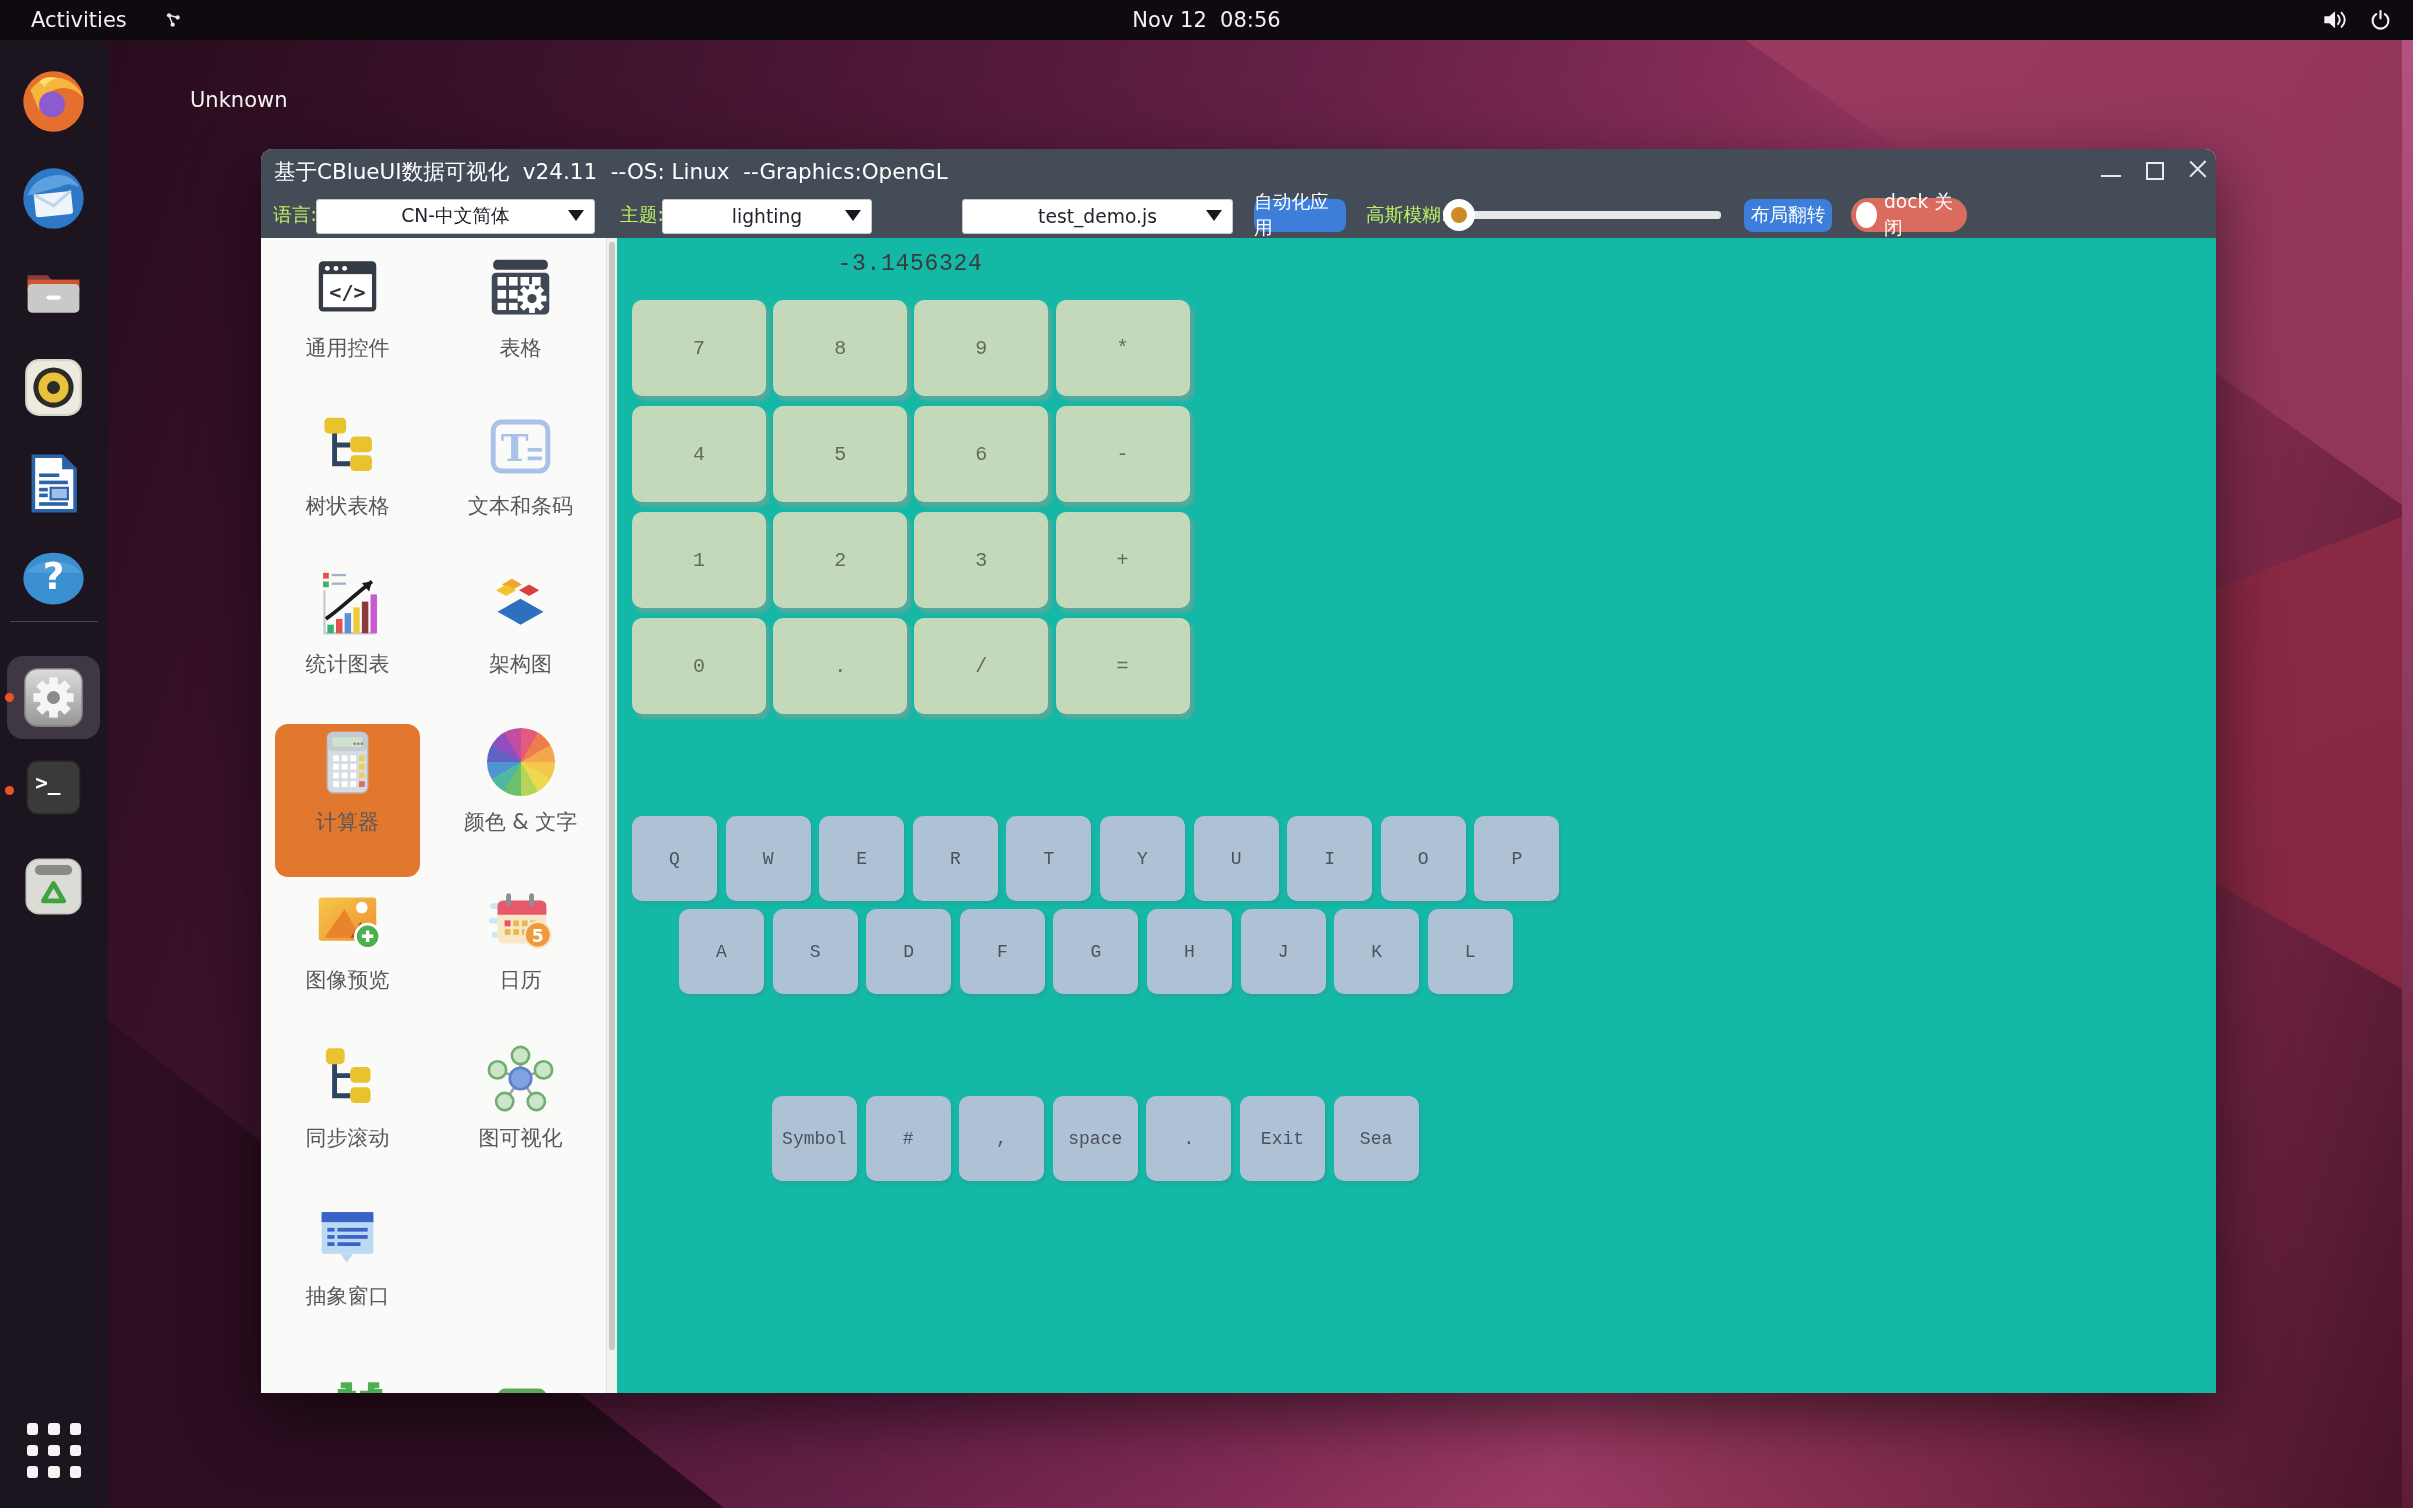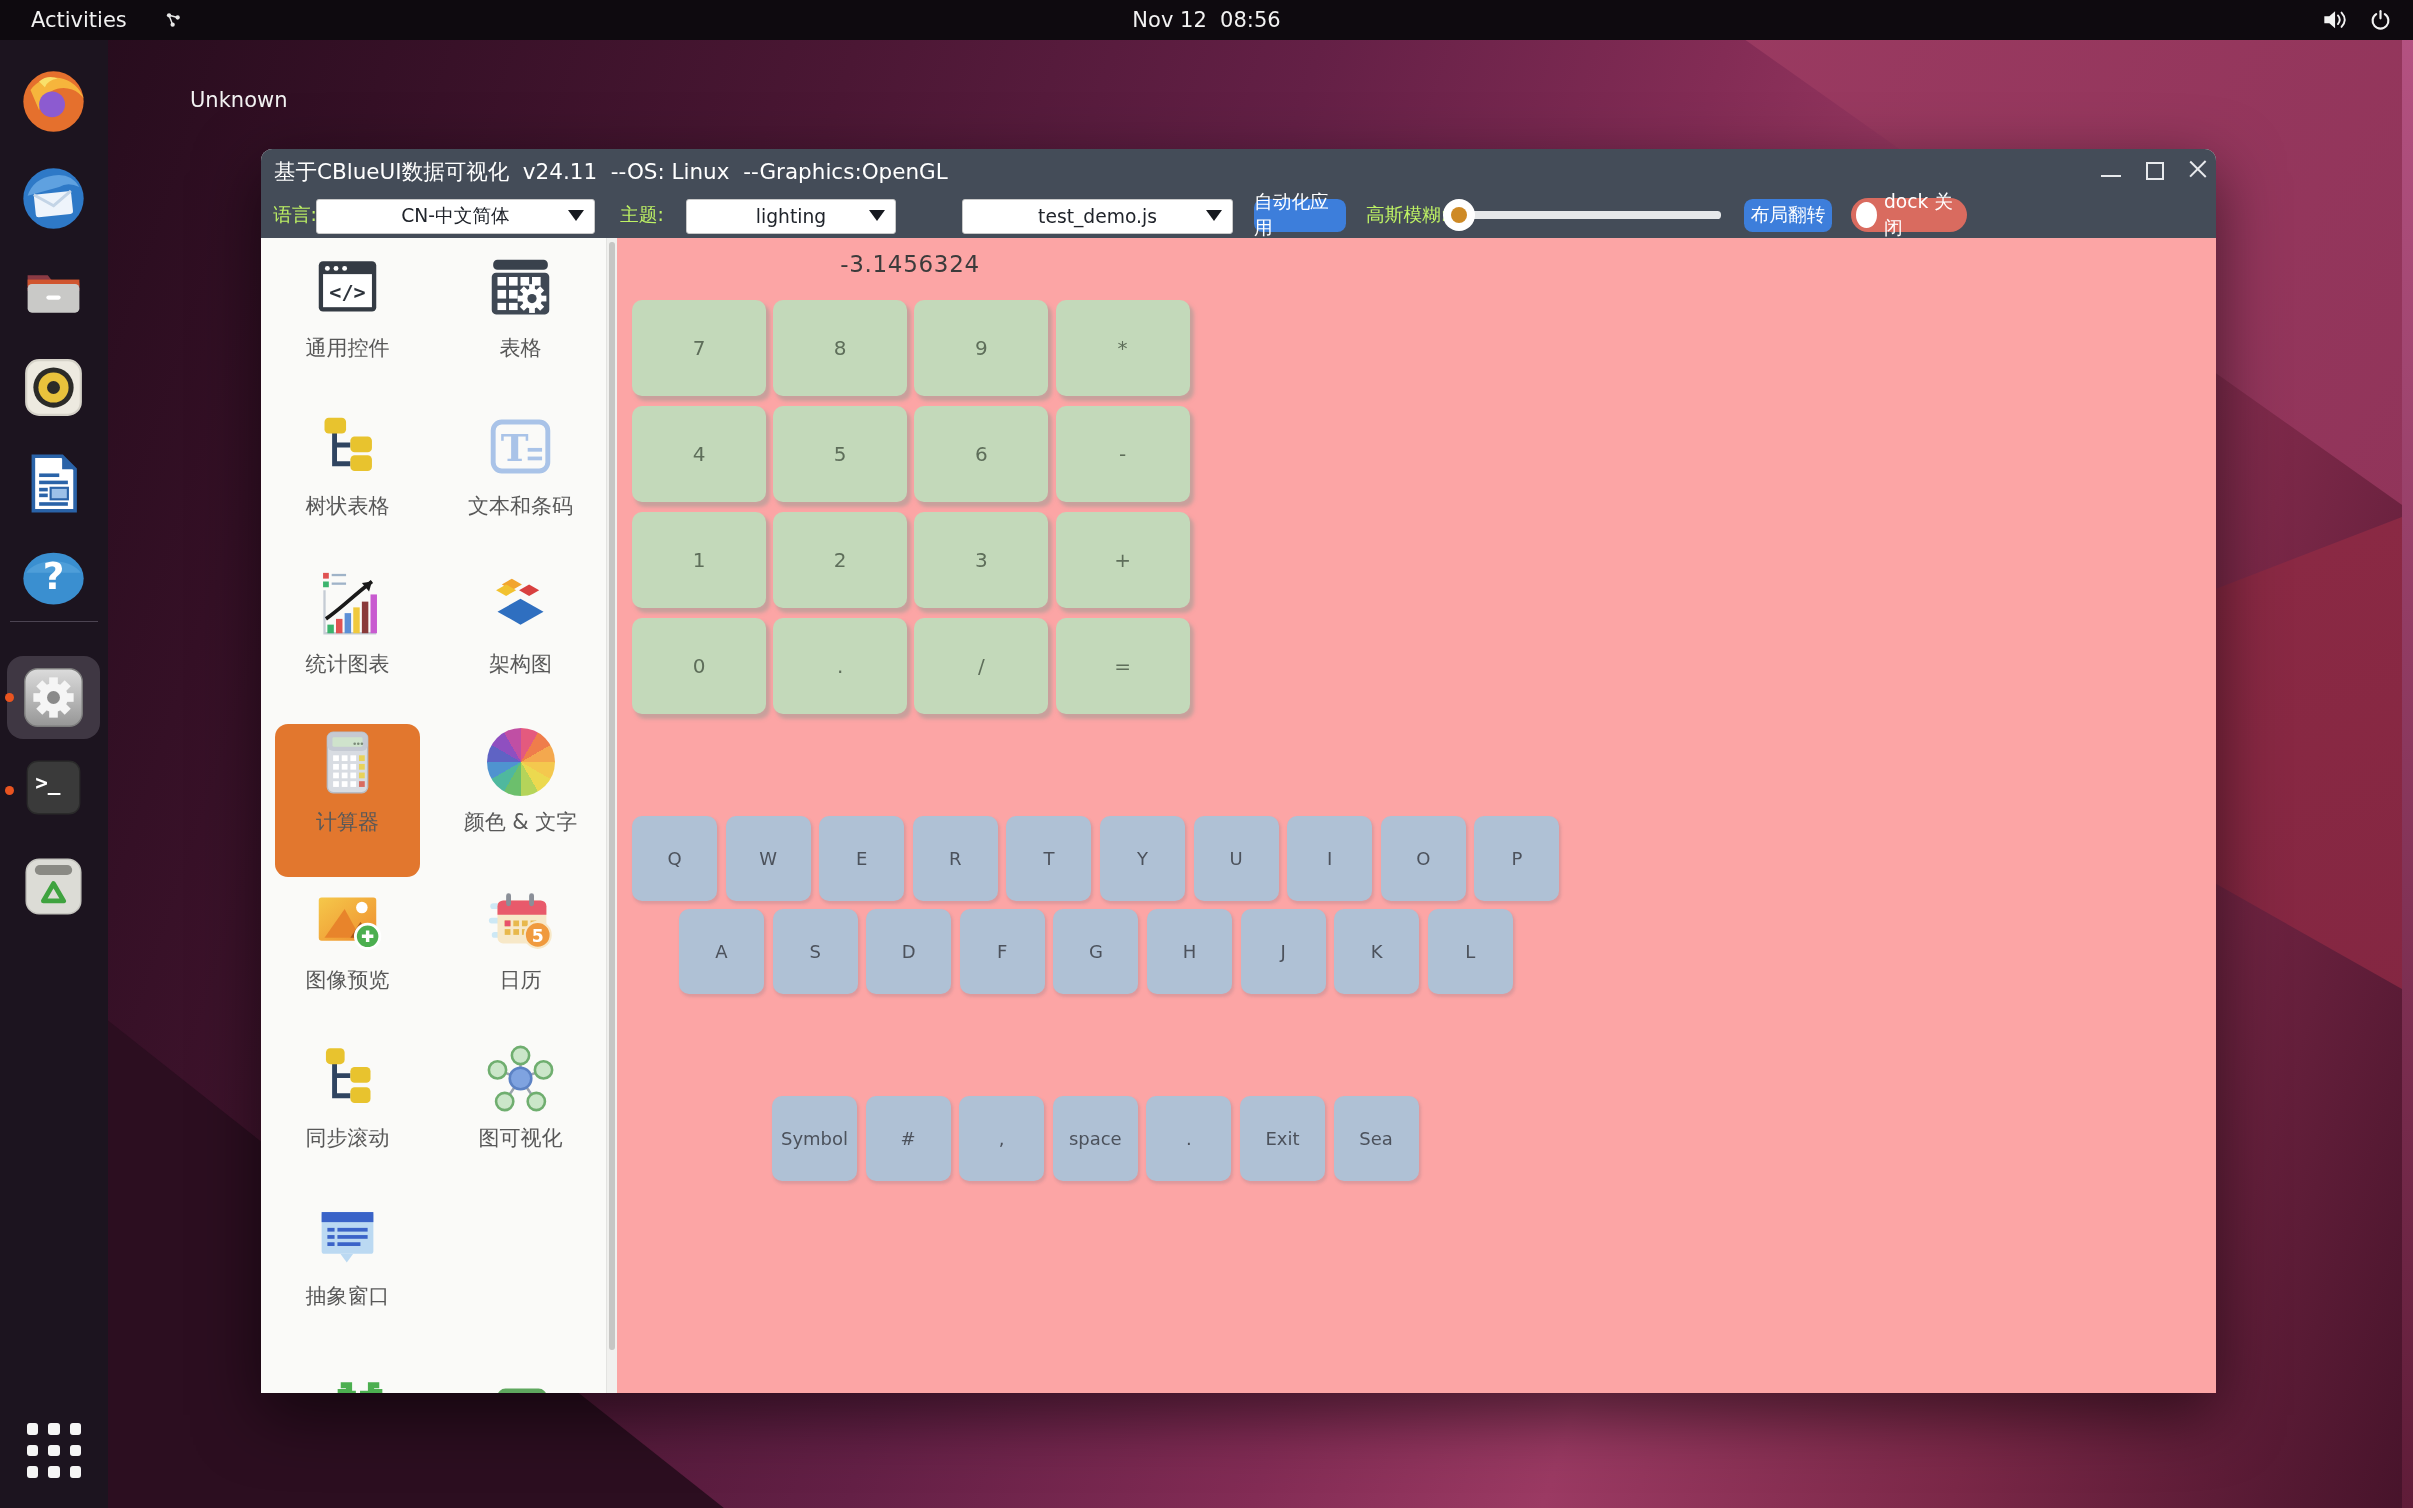--- a/index.html
+++ b/index.html
@@ -54,21 +54,21 @@
   #sidebar{position:relative;width:356px;height:1155px;background:#fafaf8;overflow:hidden;flex:none;}
   #side-grid{position:absolute;left:0;top:11.5px;width:346px;display:grid;grid-template-columns:173px 173px;grid-auto-rows:158px;}
   .side-item{display:flex;justify-content:center;}
   .tile{width:145px;height:151px;display:flex;flex-direction:column;align-items:center;padding-top:2.9px;border-radius:13px;}
   .tile .ic{width:72px;height:72px;display:flex;align-items:center;justify-content:center;}
   .tile .lb{margin-top:10px;font-size:21px;color:#585858;white-space:nowrap;}
   .side-item.selected .tile{background:#e2772e;}
   .cw{width:68px;height:68px;border-radius:50%;background:conic-gradient(#e45a7e 0 30deg,#ef7d4b 30deg 60deg,#f4a84e 60deg 90deg,#f4c84e 90deg 120deg,#ecd94f 120deg 150deg,#b5d45a 150deg 180deg,#6cbf6c 180deg 210deg,#4fb89e 210deg 240deg,#4f93d0 240deg 270deg,#5f63c4 270deg 300deg,#8f4fc0 300deg 330deg,#c04fa4 330deg 360deg);}
   #sb-track{position:absolute;right:0;top:0;width:10px;height:100%;background:#f0f0ee;border-left:0.7px solid #e3e3e1;}
   #sb-thumb{position:absolute;right:2.2px;top:4.3px;width:5.7px;height:1108px;border-radius:2.9px;background:#c6c6c4;}
-  #main{position:relative;flex:1;background:#fca5a5;}
+  #main{position:relative;flex:1;background:#14b8a6;font-family:Liberation Mono, monospace;}
   #calc-display{position:absolute;left:15px;top:13px;width:556px;text-align:center;font-size:23px;color:#3b3b3b;letter-spacing:0.7px;}
   #calc-grid{position:absolute;left:15px;top:62px;display:grid;grid-template-columns:repeat(4,134px);grid-auto-rows:96px;column-gap:7.2px;row-gap:10px;}
   .calc-key{background:#c3d9ba;border-radius:10px;display:flex;align-items:center;justify-content:center;
             font-size:20px;color:#5e6e5a;box-shadow:3.6px 4.3px 3.6px rgba(150,155,147,.5);}
   .kb-row{position:absolute;display:flex;gap:8.6px;}
   .kb-key{width:85px;height:85px;background:#afc1d5;border-radius:10px;display:flex;align-items:center;justify-content:center;
           font-size:18px;color:#4c525c;box-shadow:1.4px 2.2px 2.9px rgba(90,100,115,.18);}
   #kb-r1{left:15px;top:578px;}  #kb-r2{left:62px;top:671px;}
   #kb-r3{left:62px;top:764px;} #kb-r4{left:155px;top:858px;}
   .partial{position:absolute;overflow:hidden;}
@@ -205,21 +205,21 @@
       </div>
   </div>
 
   <div id="toolbar">
     <div class="tb-label" style="left:12.2px;">语言:</div>
     <div class="combo" style="left:55px;width:277px;">
       <span>CN-中文简体</span>
       <span class="caret"></span>
     </div>
     <div class="tb-label" style="left:359px;">主题:</div>
-    <div class="combo" style="left:401px;width:208px;margin-left:24px;">
+    <div class="combo" style="left:401px;width:208px;">
       <span>lighting</span>
       <span class="caret"></span>
     </div>
     <div class="combo" style="left:701px;width:269px;">
       <span>test_demo.js</span>
       <span class="caret"></span>
     </div>
     <div class="btn-blue" style="left:993px;width:92px;">自动化应用</div>
     <div class="tb-label" style="left:1105px;">高斯模糊:</div>
     <div class="slider" style="left:1186px;width:274px;">

